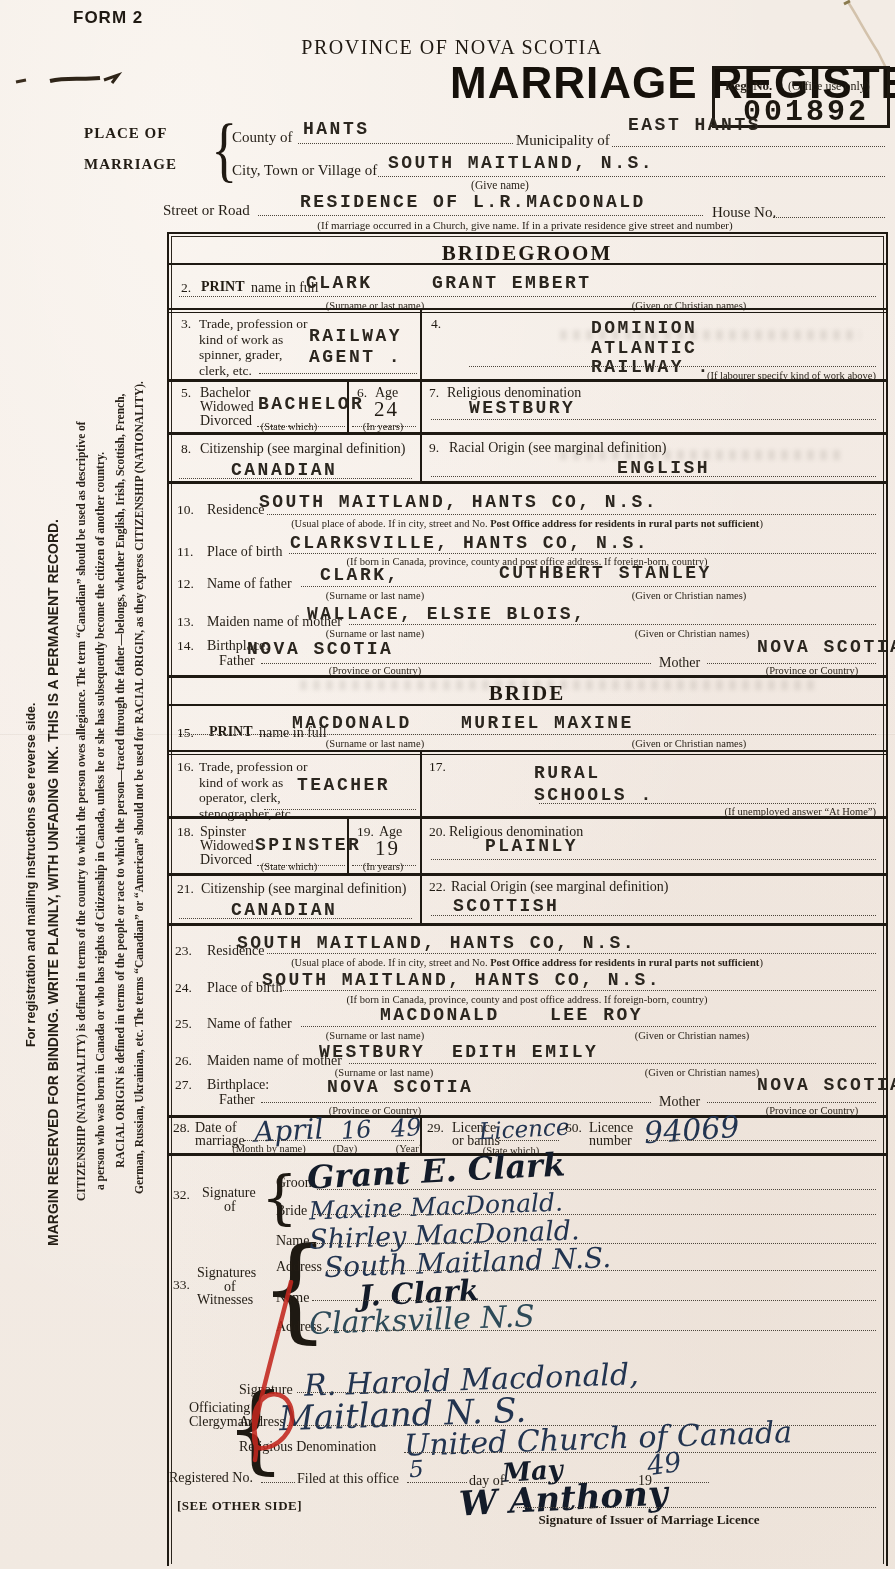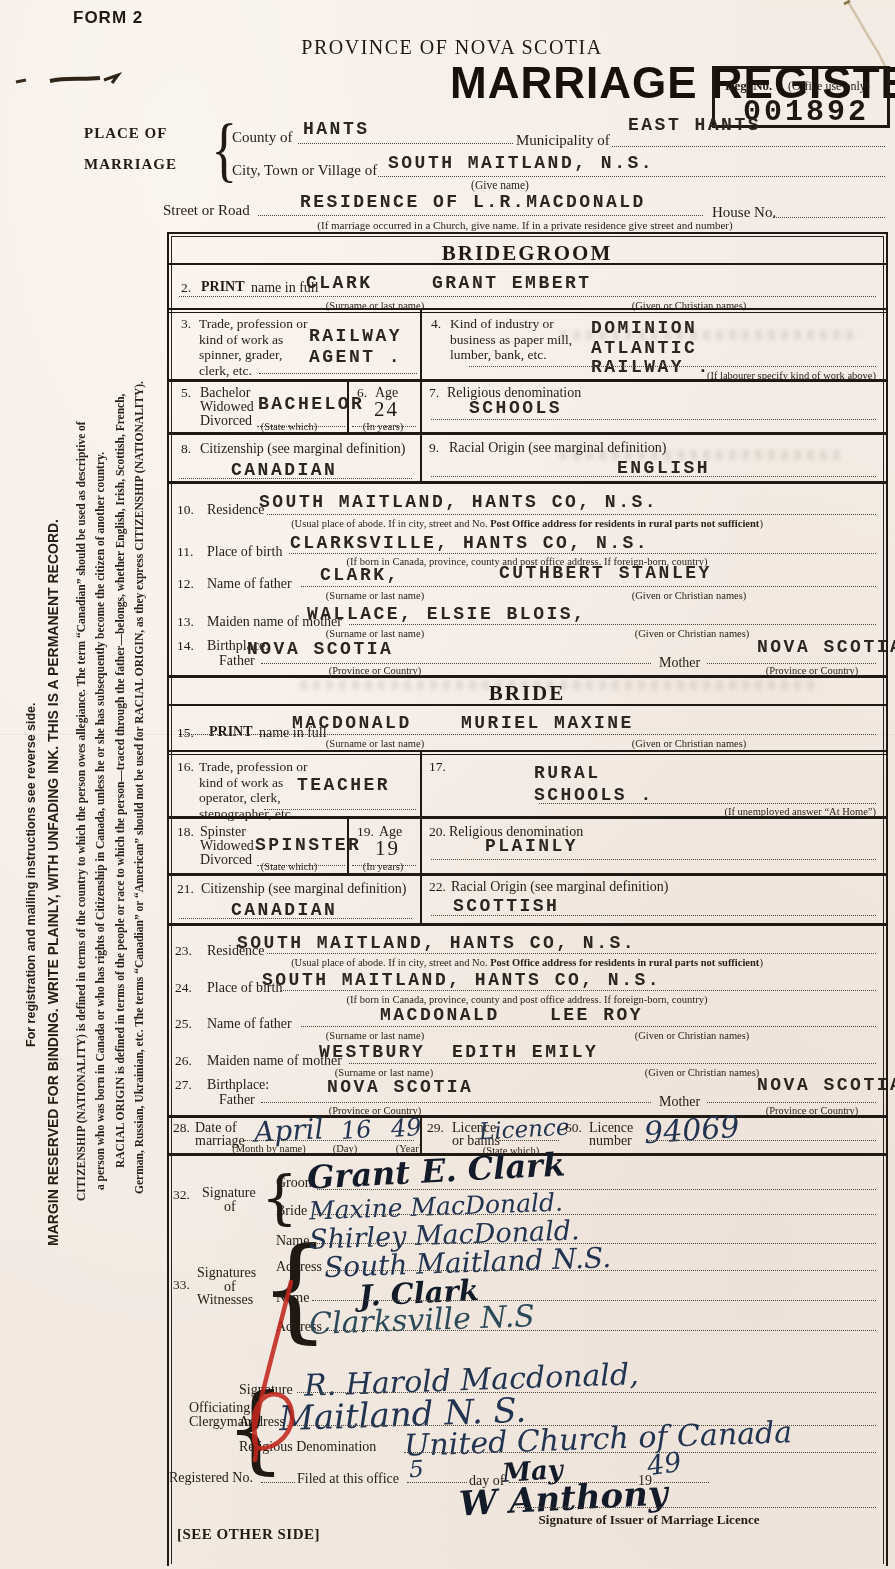--- a/index.html
+++ b/index.html
@@ -121,21 +121,20 @@
 <div class="rule" style="left:0;top:74px;width:717px;height:2px"></div>
 <div class="rule" style="left:0;top:78px;width:717px;height:1px"></div>
 
 <div class="vline" style="left:251px;top:76px;height:69px"></div>
 <span class="abs lbl num" style="left:12px;top:82px">3.</span>
 <div class="abs lbl" style="left:30px;top:82px;width:112px;white-space:normal;font-size:13.5px;line-height:15.5px">Trade, profession or kind of work as spinner, grader, clerk, etc.</div>
 <span class="abs stamp big" style="left:140px;top:92px">RAILWAY</span>
 <span class="abs stamp big" style="left:140px;top:113px">AGENT .</span>
 <i class="dots" style="left:90px;top:139px;width:158px"></i>
 <span class="abs lbl num" style="left:262px;top:82px">4.</span>
-<div class="abs lbl" style="left:281px;top:82px;width:135px;white-space:normal;font-size:13.5px;line-height:15.5px">Kind of industry or business as paper mill, lumber, bank, etc.</div>
 <span class="abs stamp big" style="left:422px;top:84px">DOMINION</span>
 <span class="abs stamp big" style="left:422px;top:104px">ATLANTIC</span>
 <span class="abs stamp big" style="left:422px;top:123px">RAILWAY .</span>
 <i class="dots" style="left:300px;top:132px;width:407px"></i>
 <span class="abs cap rt" style="left:420px;top:136px;width:287px">(If labourer specify kind of work above)</span>
 <div class="rule" style="left:0;top:145px;width:717px;height:2.5px"></div>
 
 <div class="vline" style="left:178px;top:147px;height:51px"></div>
 <div class="vline" style="left:251px;top:147px;height:51px"></div>
 <span class="abs lbl num" style="left:12px;top:151px">5.</span>
@@ -145,21 +144,21 @@
 <span class="abs stamp big" style="left:89px;top:160px">BACHELOR</span>
 <i class="dots" style="left:88px;top:192px;width:88px"></i>
 <span class="abs cap ctr" style="left:120px;top:187px">(State which)</span>
 <span class="abs lbl num" style="left:188px;top:151px">6.</span>
 <span class="abs lbl" style="left:206px;top:151px">Age</span>
 <span class="abs" style="left:205px;top:163px;font-size:21px;letter-spacing:2px">24</span>
 <i class="dots" style="left:183px;top:192px;width:64px"></i>
 <span class="abs cap ctr" style="left:214px;top:187px">(In years)</span>
 <span class="abs lbl num" style="left:260px;top:151px">7.</span>
 <span class="abs lbl" style="left:278px;top:151px">Religious denomination</span>
-<span class="abs stamp big" style="left:300px;top:164px">SCHOOLS</span>
+<span class="abs stamp big" style="left:300px;top:164px">WESTBURY</span>
 <i class="dots" style="left:262px;top:185px;width:445px"></i>
 <div class="rule" style="left:0;top:198px;width:717px;height:2.5px"></div>
 
 <div class="vline" style="left:251px;top:200px;height:47px"></div>
 <span class="abs lbl num" style="left:12px;top:207px">8.</span>
 <span class="abs lbl" style="left:31px;top:207px">Citizenship (see marginal definition)</span>
 <span class="abs stamp big" style="left:62px;top:226px">CANADIAN</span>
 <i class="dots" style="left:10px;top:244px;width:233px"></i>
 <span class="abs lbl num" style="left:260px;top:206px">9.</span>
 <span class="abs lbl" style="left:280px;top:206px">Racial Origin (see marginal definition)</span>
@@ -377,18 +376,18 @@
 <span class="abs lbl" style="left:300px;top:1239px">day of</span>
 <i class="dots" style="left:340px;top:1248px;width:128px"></i>
 <span class="abs hand dk" style="left:333px;top:1222px;font-size:26px;transform:rotate(-4deg)">May</span>
 <span class="abs lbl" style="left:469px;top:1239px">19</span>
 <i class="dots" style="left:485px;top:1248px;width:55px"></i>
 <span class="abs hand" style="left:478px;top:1214px;font-size:27px;transform:rotate(-8deg)">49</span>
 <span class="abs hand dk" style="left:290px;top:1244px;font-size:34px;transform:rotate(-3deg)">W Anthony</span>
 <i class="dots" style="left:348px;top:1273px;width:359px"></i>
 <span class="abs lbl b ctr" style="left:480px;top:1278px;font-size:13px">Signature of Issuer of Marriage Licence</span>
 
-<span class="abs lbl b" style="left:8px;top:1292px;font-size:15px;letter-spacing:.5px">[SEE OTHER SIDE]</span>
+<span class="abs lbl b" style="left:8px;top:1264px;font-size:13px;letter-spacing:.5px">[SEE OTHER SIDE]</span>
 </div>
 
 <svg class="abs" style="left:225px;top:1280px;width:115px;height:185px" viewBox="0 0 115 185">
   <path d="M66,2 C58,35 44,85 33,132 C28,152 27,166 34,168 C52,170 72,150 66,128 C60,108 36,110 30,132 C26,148 34,162 30,180" stroke="#c1271e" stroke-width="4.5" fill="none" opacity=".88" stroke-linecap="round"></path>
 </svg>
 
 </body></html>

